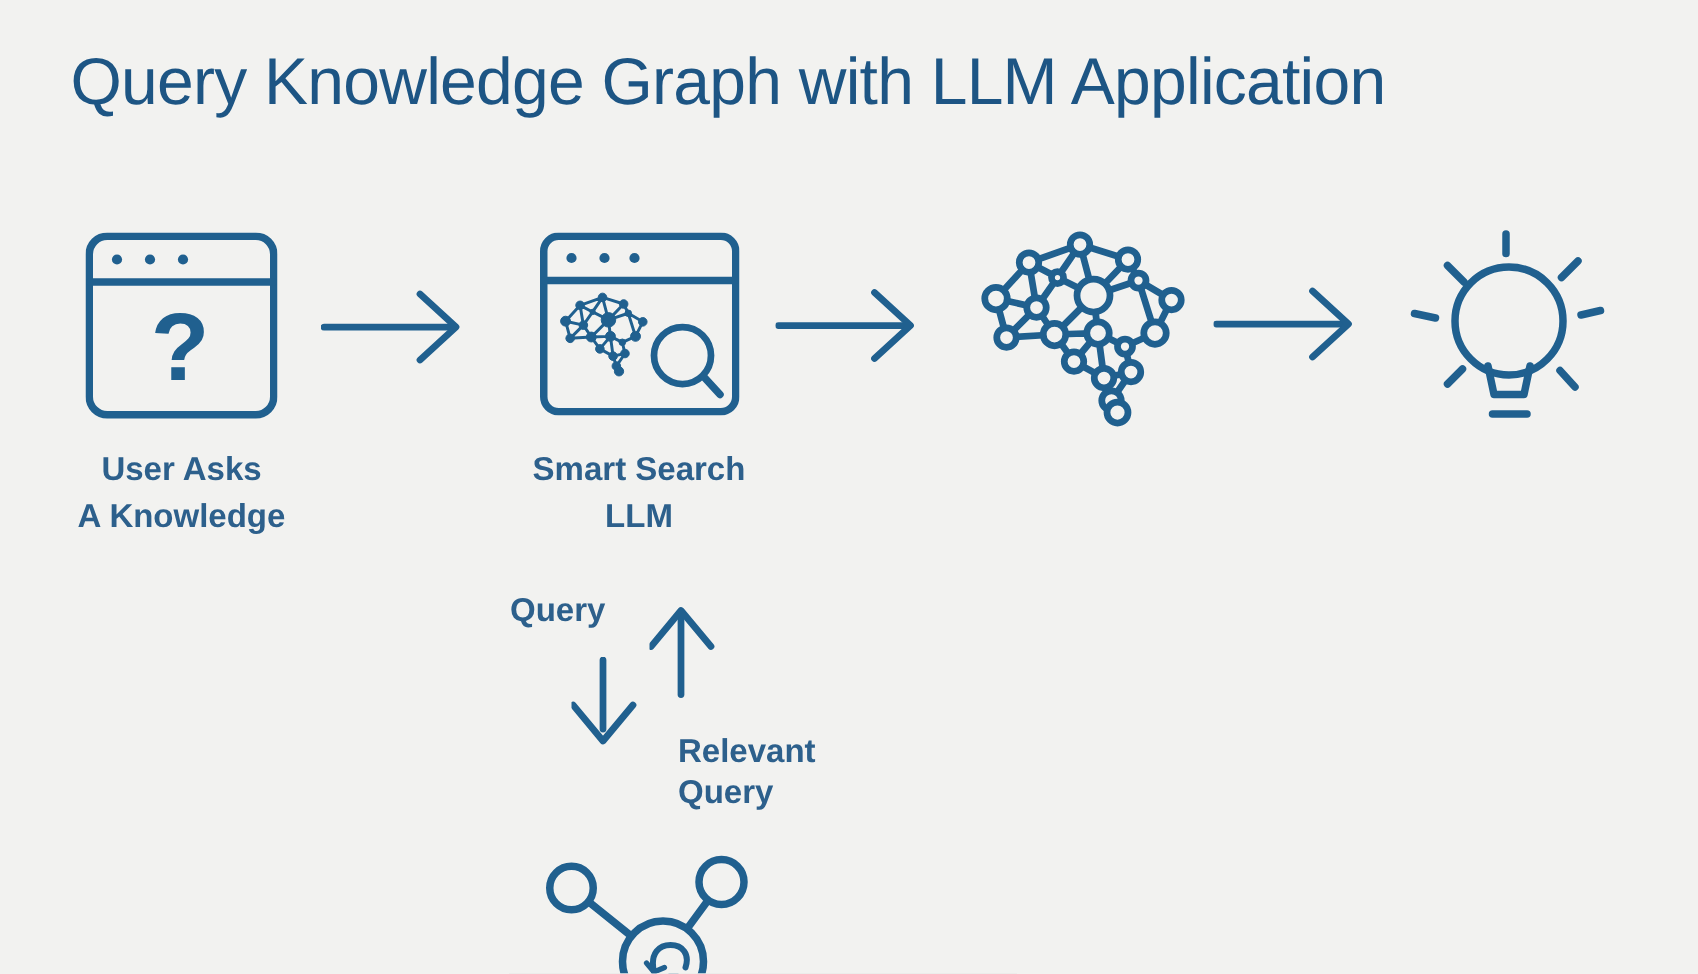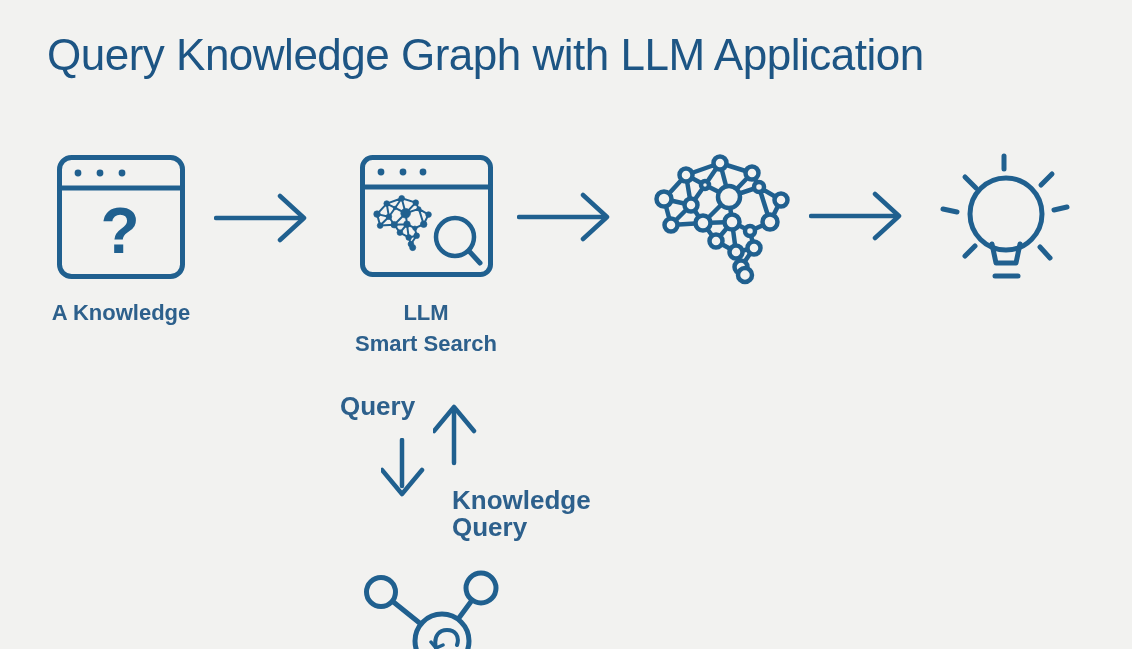--- a/index.html
+++ b/index.html
@@ -39,21 +39,21 @@
   .fillbg{fill:var(--bg);}
   .step-label{
     position:absolute;top:297px;
     text-align:center;
     color:var(--label);
     font-size:22px;font-weight:700;line-height:31px;
   }
   .float-label{
     position:absolute;
     color:var(--label);
-    font-size:26px;font-weight:700;line-height:27px;
+    font-size:22px;font-weight:700;line-height:27px;
   }
 </style>
 </head>
 <body>
 
 <div class="canvas">
 
   <svg width="0" height="0" style="position:absolute" aria-hidden="true">
     <defs>
       <path id="brainEdges" d="M72,12 L38,24 M72,12 L104,22 M72,12 L57,34 M72,12 L81,46 M38,24 L57,34 M38,24 L16,48 M38,24 L43,54 M57,34 L43,54 M57,34 L81,46 M104,22 L81,46 M104,22 L111,36 M81,46 L111,36 M111,36 L133,49 M16,48 L43,54 M16,48 L23,74 M43,54 L23,74 M43,54 L55,72 M81,46 L55,72 M81,46 L84,71 M133,49 L122,71 M111,36 L122,71 M23,74 L55,72 M55,72 L84,71 M55,72 L68,90 M84,71 L102,80 M84,71 L68,90 M84,71 L88,101 M122,71 L102,80 M102,80 L106,97 M68,90 L88,101 M88,101 L106,97 M88,101 L93,116 M106,97 L93,116 M93,116 L97,124"></path>
@@ -87,20 +87,21 @@
     <rect class="s5" x="2.5" y="2.5" width="123" height="119" rx="12"></rect>
     <line class="s5" x1="3" y1="33" x2="125" y2="33"></line>
     <g>
       <circle class="dot" cx="21" cy="18" r="3.4"></circle>
         <circle class="dot" cx="43" cy="18" r="3.4"></circle>
         <circle class="dot" cx="65" cy="18" r="3.4"></circle>
     </g>
     <text class="qmark" x="63" y="98" text-anchor="middle">?</text>
   </svg>
   <div class="step-label" style="left:21px;width:200px">
+    <div>User Asks</div>
     <div>A Knowledge</div>
   </div>
 
   <svg class="abs" style="left:214px;top:193px" width="96" height="50" viewBox="0 0 96 50">
     <path class="s45" d="M2,25 L88,25"></path>
       <path class="s45" d="M66,3 L90,25 L66,47"></path>
   </svg>
 
   <svg class="abs" style="left:360px;top:155px" width="133" height="122" viewBox="0 0 133 122">
     <rect class="s5" x="2.5" y="2.5" width="128" height="117" rx="10"></rect>
@@ -113,22 +114,22 @@
     <g transform="translate(10,38) scale(0.44)">
       <use href="#brainEdges" class="mini-edges"></use>
       <use href="#brainNodes" class="mini-nodes"></use>
     </g>
     <g>
       <circle class="s45 fillbg" cx="95" cy="82" r="19"></circle>
       <line class="s5" x1="109" y1="96" x2="120" y2="108"></line>
     </g>
   </svg>
   <div class="step-label" style="left:326px;width:200px">
+    <div>Smart Search</div>
     <div>LLM</div>
-    <div>Smart Search</div>
   </div>
 
   <svg class="abs" style="left:517px;top:192px" width="96" height="50" viewBox="0 0 96 50">
     <path class="s45" d="M2,25 L88,25"></path>
       <path class="s45" d="M66,3 L90,25 L66,47"></path>
   </svg>
 
   <svg class="abs" style="left:648px;top:151px" width="142" height="138" viewBox="0 0 142 138">
     <use href="#brainEdges" class="big-edges"></use>
     <use href="#brainNodes" class="big-nodes"></use>
@@ -162,21 +163,21 @@
     <path class="s45" d="M21,2 L21,48"></path>
       <path class="s45" d="M1,32 L21,56 L41,32"></path>
   </svg>
 
   <svg class="abs" style="left:433px;top:403px" width="44" height="64" viewBox="0 0 44 64">
     <path class="s45" d="M21,8 L21,60"></path>
       <path class="s45" d="M1,28 L21,4 L41,28"></path>
   </svg>
 
   <div class="float-label" style="left:452px;top:487px">
-    <div>Knowledge</div>
+    <div>Relevant</div>
     <div>Query</div>
   </div>
 
   <svg class="abs" style="left:350px;top:565px" width="164" height="120" viewBox="0 0 164 120">
     <g class="s5">
       <line x1="92" y1="76" x2="31" y2="27"></line>
       <line x1="92" y1="76" x2="131" y2="23"></line>
       <line x1="92" y1="76" x2="120" y2="108"></line>
     </g>
     <circle class="s5 fillbg" cx="31" cy="27" r="14.5"></circle>

